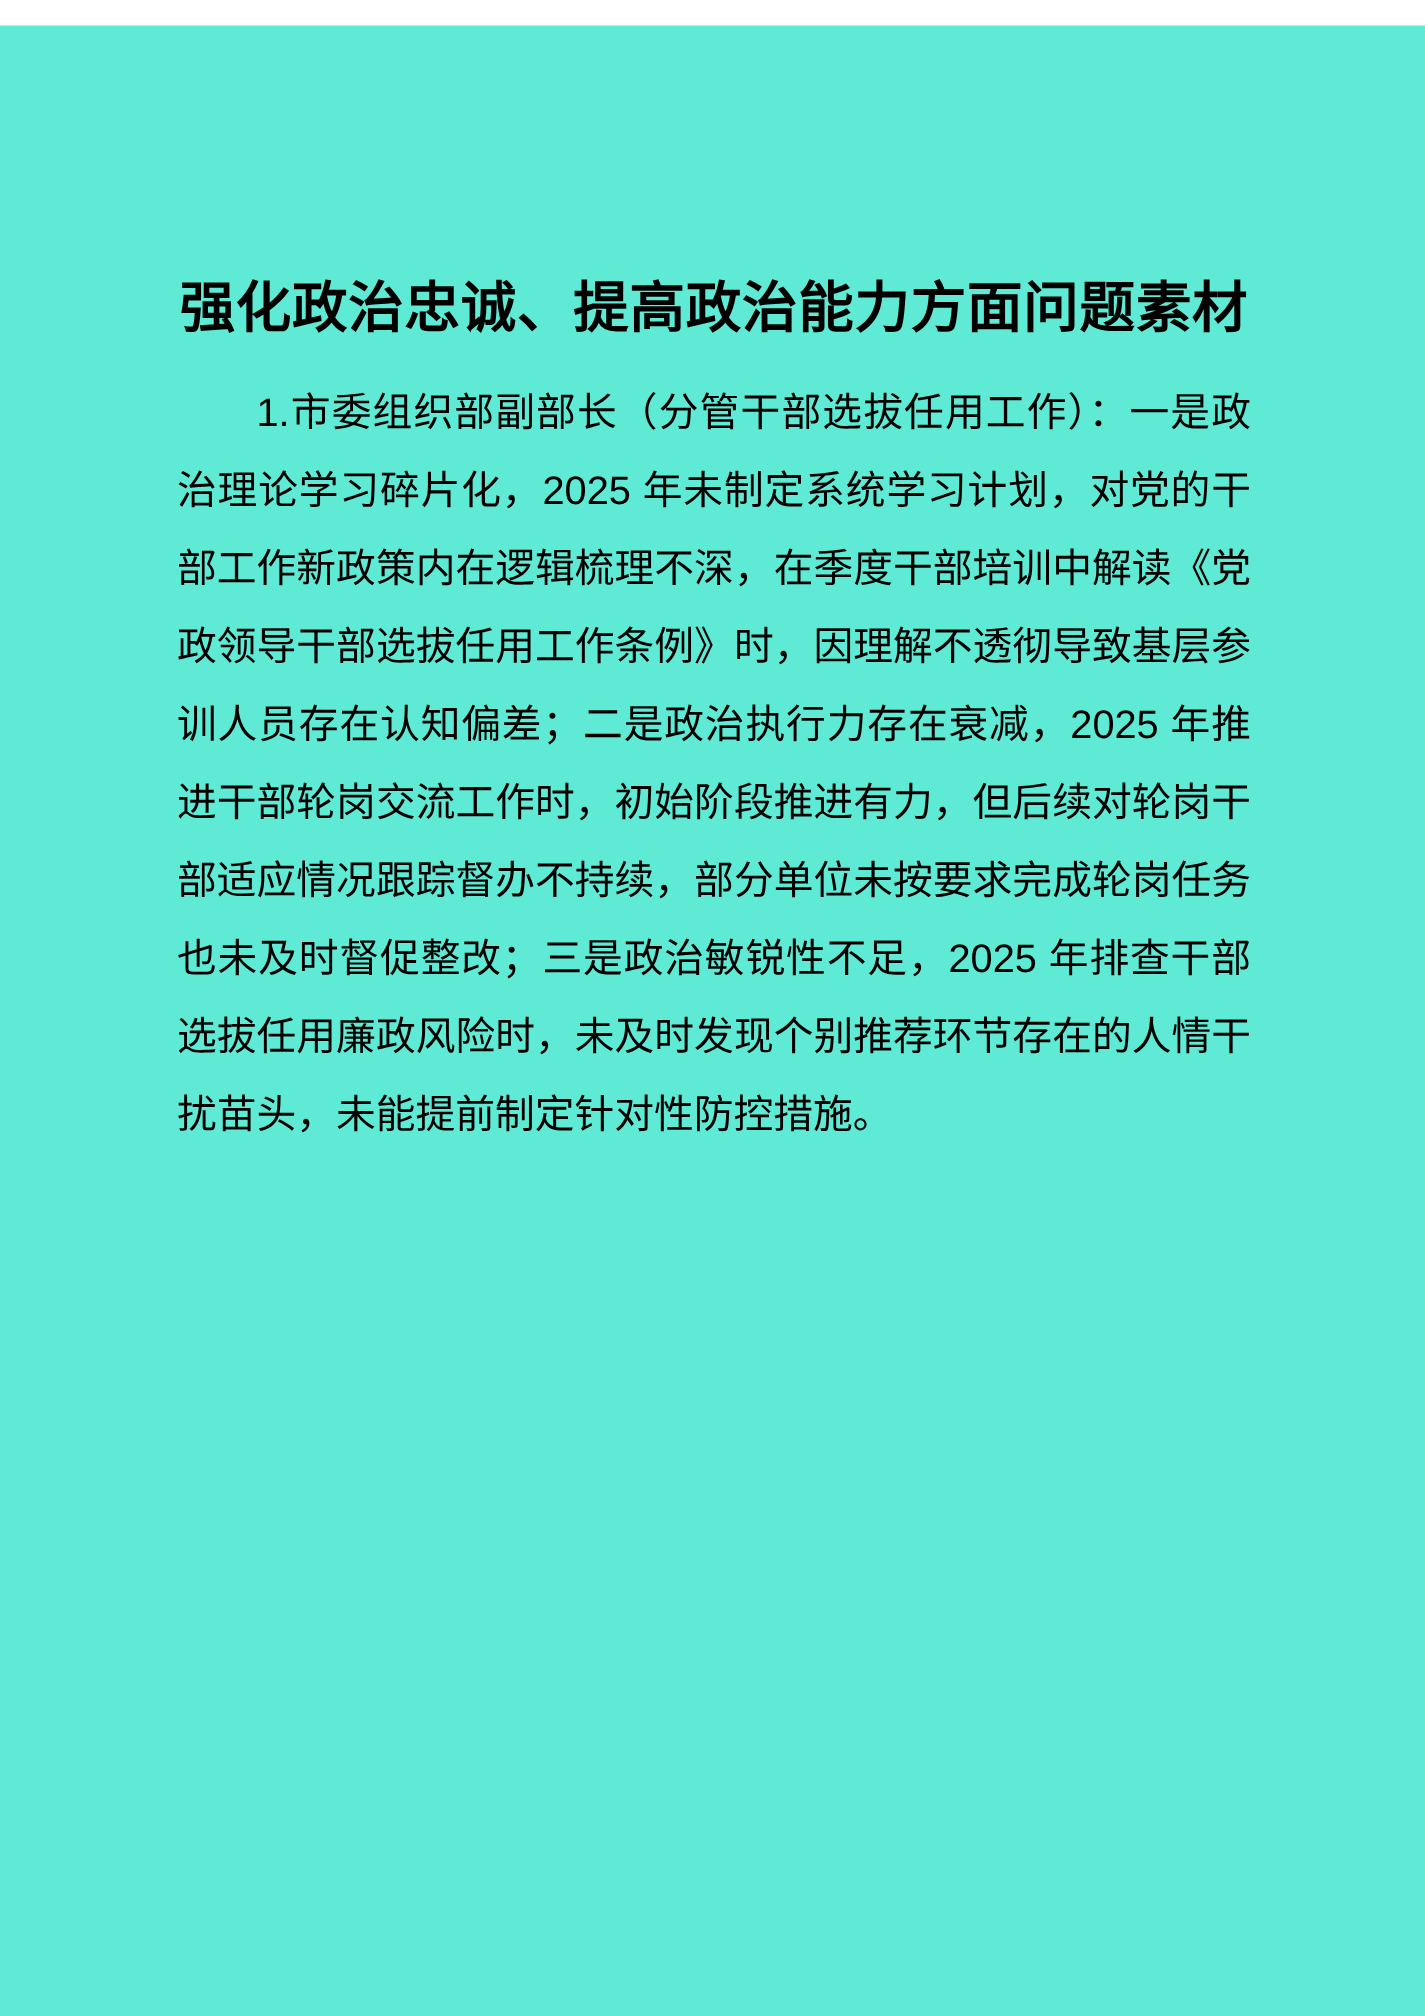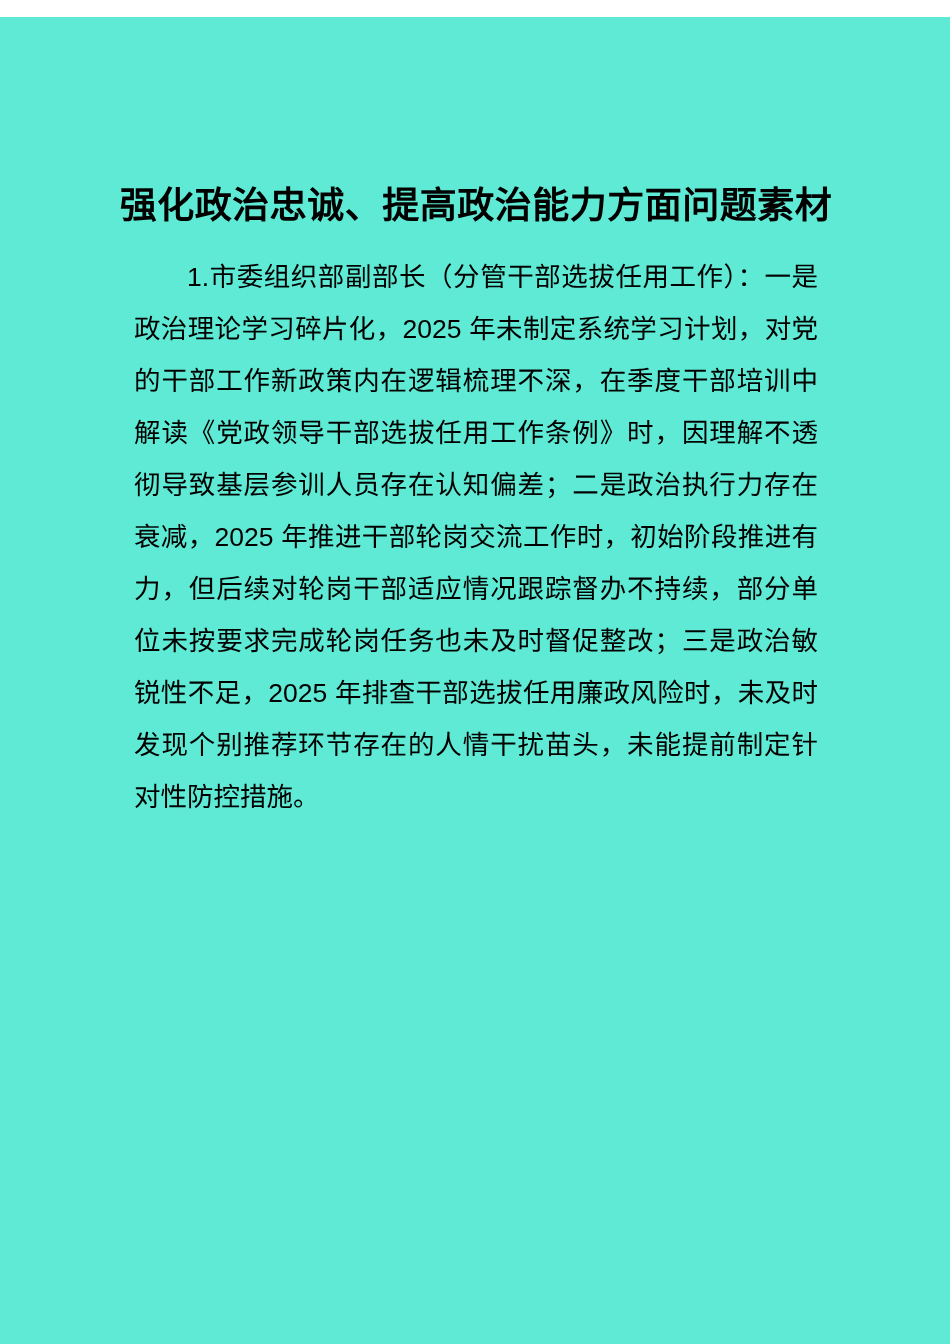--- a/index.html
+++ b/index.html
@@ -44,21 +44,21 @@
     color: #000000;
     font-family: "Liberation Sans", "DejaVu Sans", sans-serif;
   }
 
   .para {
     font-size: 26.5px;
     line-height: 52px;
     text-align: justify;
     text-justify: inter-ideograph;
     text-indent: 53px;
-    margin: 16px;
+    margin: 0;
     color: #000000;
     letter-spacing: 0px;
     word-break: break-all;
   }
 
   .para + .para {
     margin-top: 52px;
   }
 </style>
 </head>

